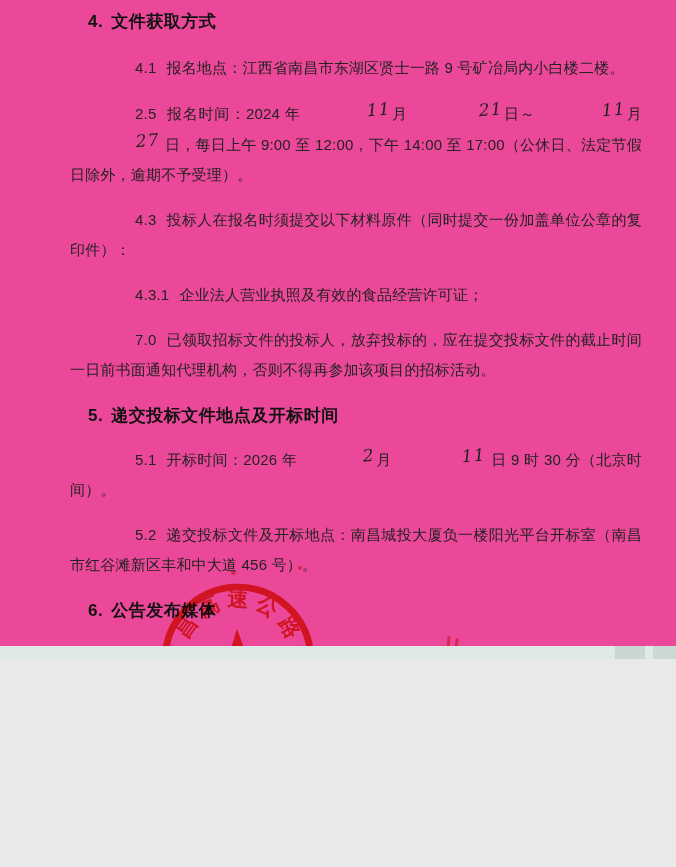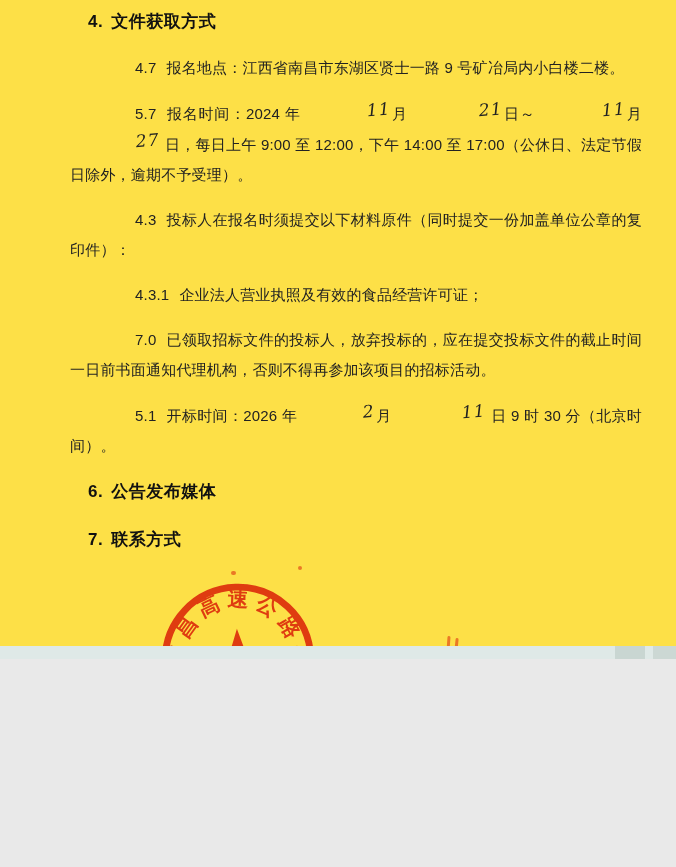--- a/index.html
+++ b/index.html
@@ -5,21 +5,21 @@
   html,body{margin:0;padding:0;}
   body{
     width:676px;height:867px;
     background:#e9e9e9;
     font-family:"Liberation Sans",sans-serif;
     -webkit-font-smoothing:antialiased;
   }
   .page{
     position:relative;
     width:676px;height:659px;
-    background:#fde047;
+    background:#ec4899;
     overflow:hidden;
     color:#1e1e1e;
     text-decoration:underline;
   }
   .content{
     position:absolute;
     left:70px;top:0;
     width:572px;
   }
   
@@ -98,45 +98,51 @@
 <body>
 
 <div class="page">
   <div class="content">
 
     <div class="sec-heading h4">
       <span class="sec-num">4.</span><span>文件获取方式</span>
     </div>
 
     <p class="para">
-      <span class="p-num">4.7</span><span>报名地点：江西省南昌市东湖区贤士一路 9 号矿冶局内小白楼二楼。</span>
+      <span class="p-num">4.1</span><span>报名地点：江西省南昌市东湖区贤士一路 9 号矿冶局内小白楼二楼。</span>
     </p>
 
     <p class="para">
-      <span class="p-num">5.7</span><span>报名时间：2024 年</span><span class="hw">11</span><span>月 </span><span class="hw">21</span><span>日～</span><span class="hw">11</span><span>月</span><span class="hw">27</span><span> 日，每日上午 9:00 至 12:00，下午 14:00 至 17:00（公休日、法定节假日除外，逾期不予受理）。</span>
+      <span class="p-num">2.5</span><span>报名时间：2024 年</span><span class="hw">11</span><span>月 </span><span class="hw">21</span><span>日～</span><span class="hw">11</span><span>月</span><span class="hw">27</span><span> 日，每日上午 9:00 至 12:00，下午 14:00 至 17:00（公休日、法定节假日除外，逾期不予受理）。</span>
     </p>
 
     <p class="para">
       <span class="p-num">4.3</span><span>投标人在报名时须提交以下材料原件（同时提交一份加盖单位公章的复印件）：</span>
     </p>
 
     <p class="para">
       <span class="p-num">4.3.1</span><span>企业法人营业执照及有效的食品经营许可证；</span>
     </p>
 
 
     <p class="para">
       <span class="p-num">7.0</span><span>已领取招标文件的投标人，放弃投标的，应在提交投标文件的截止时间一日前书面通知代理机构，否则不得再参加该项目的招标活动。</span>
     </p>
 
+    <div class="sec-heading h5">
+      <span class="sec-num">5.</span><span>递交投标文件地点及开标时间</span>
+    </div>
 
     <p class="para p51">
       <span class="p-num">5.1</span><span>开标时间：2026 年</span><span class="hw">2</span><span>月 </span><span class="hw">11</span><span> 日 9 时 30 分（北京时间）。</span>
     </p>
 
+    <p class="para">
+      <span class="p-num">5.2</span><span>递交投标文件及开标地点：南昌城投大厦负一楼阳光平台开标室（南昌市红谷滩新区丰和中大道 456 号）。</span>
+    </p>
 
     <div class="sec-heading h6">
       <span class="sec-num">6.</span><span>公告发布媒体</span>
     </div>
 
 
     <div class="sec-heading h7">
       <span class="sec-num">7.</span><span>联系方式</span>
     </div>
 

